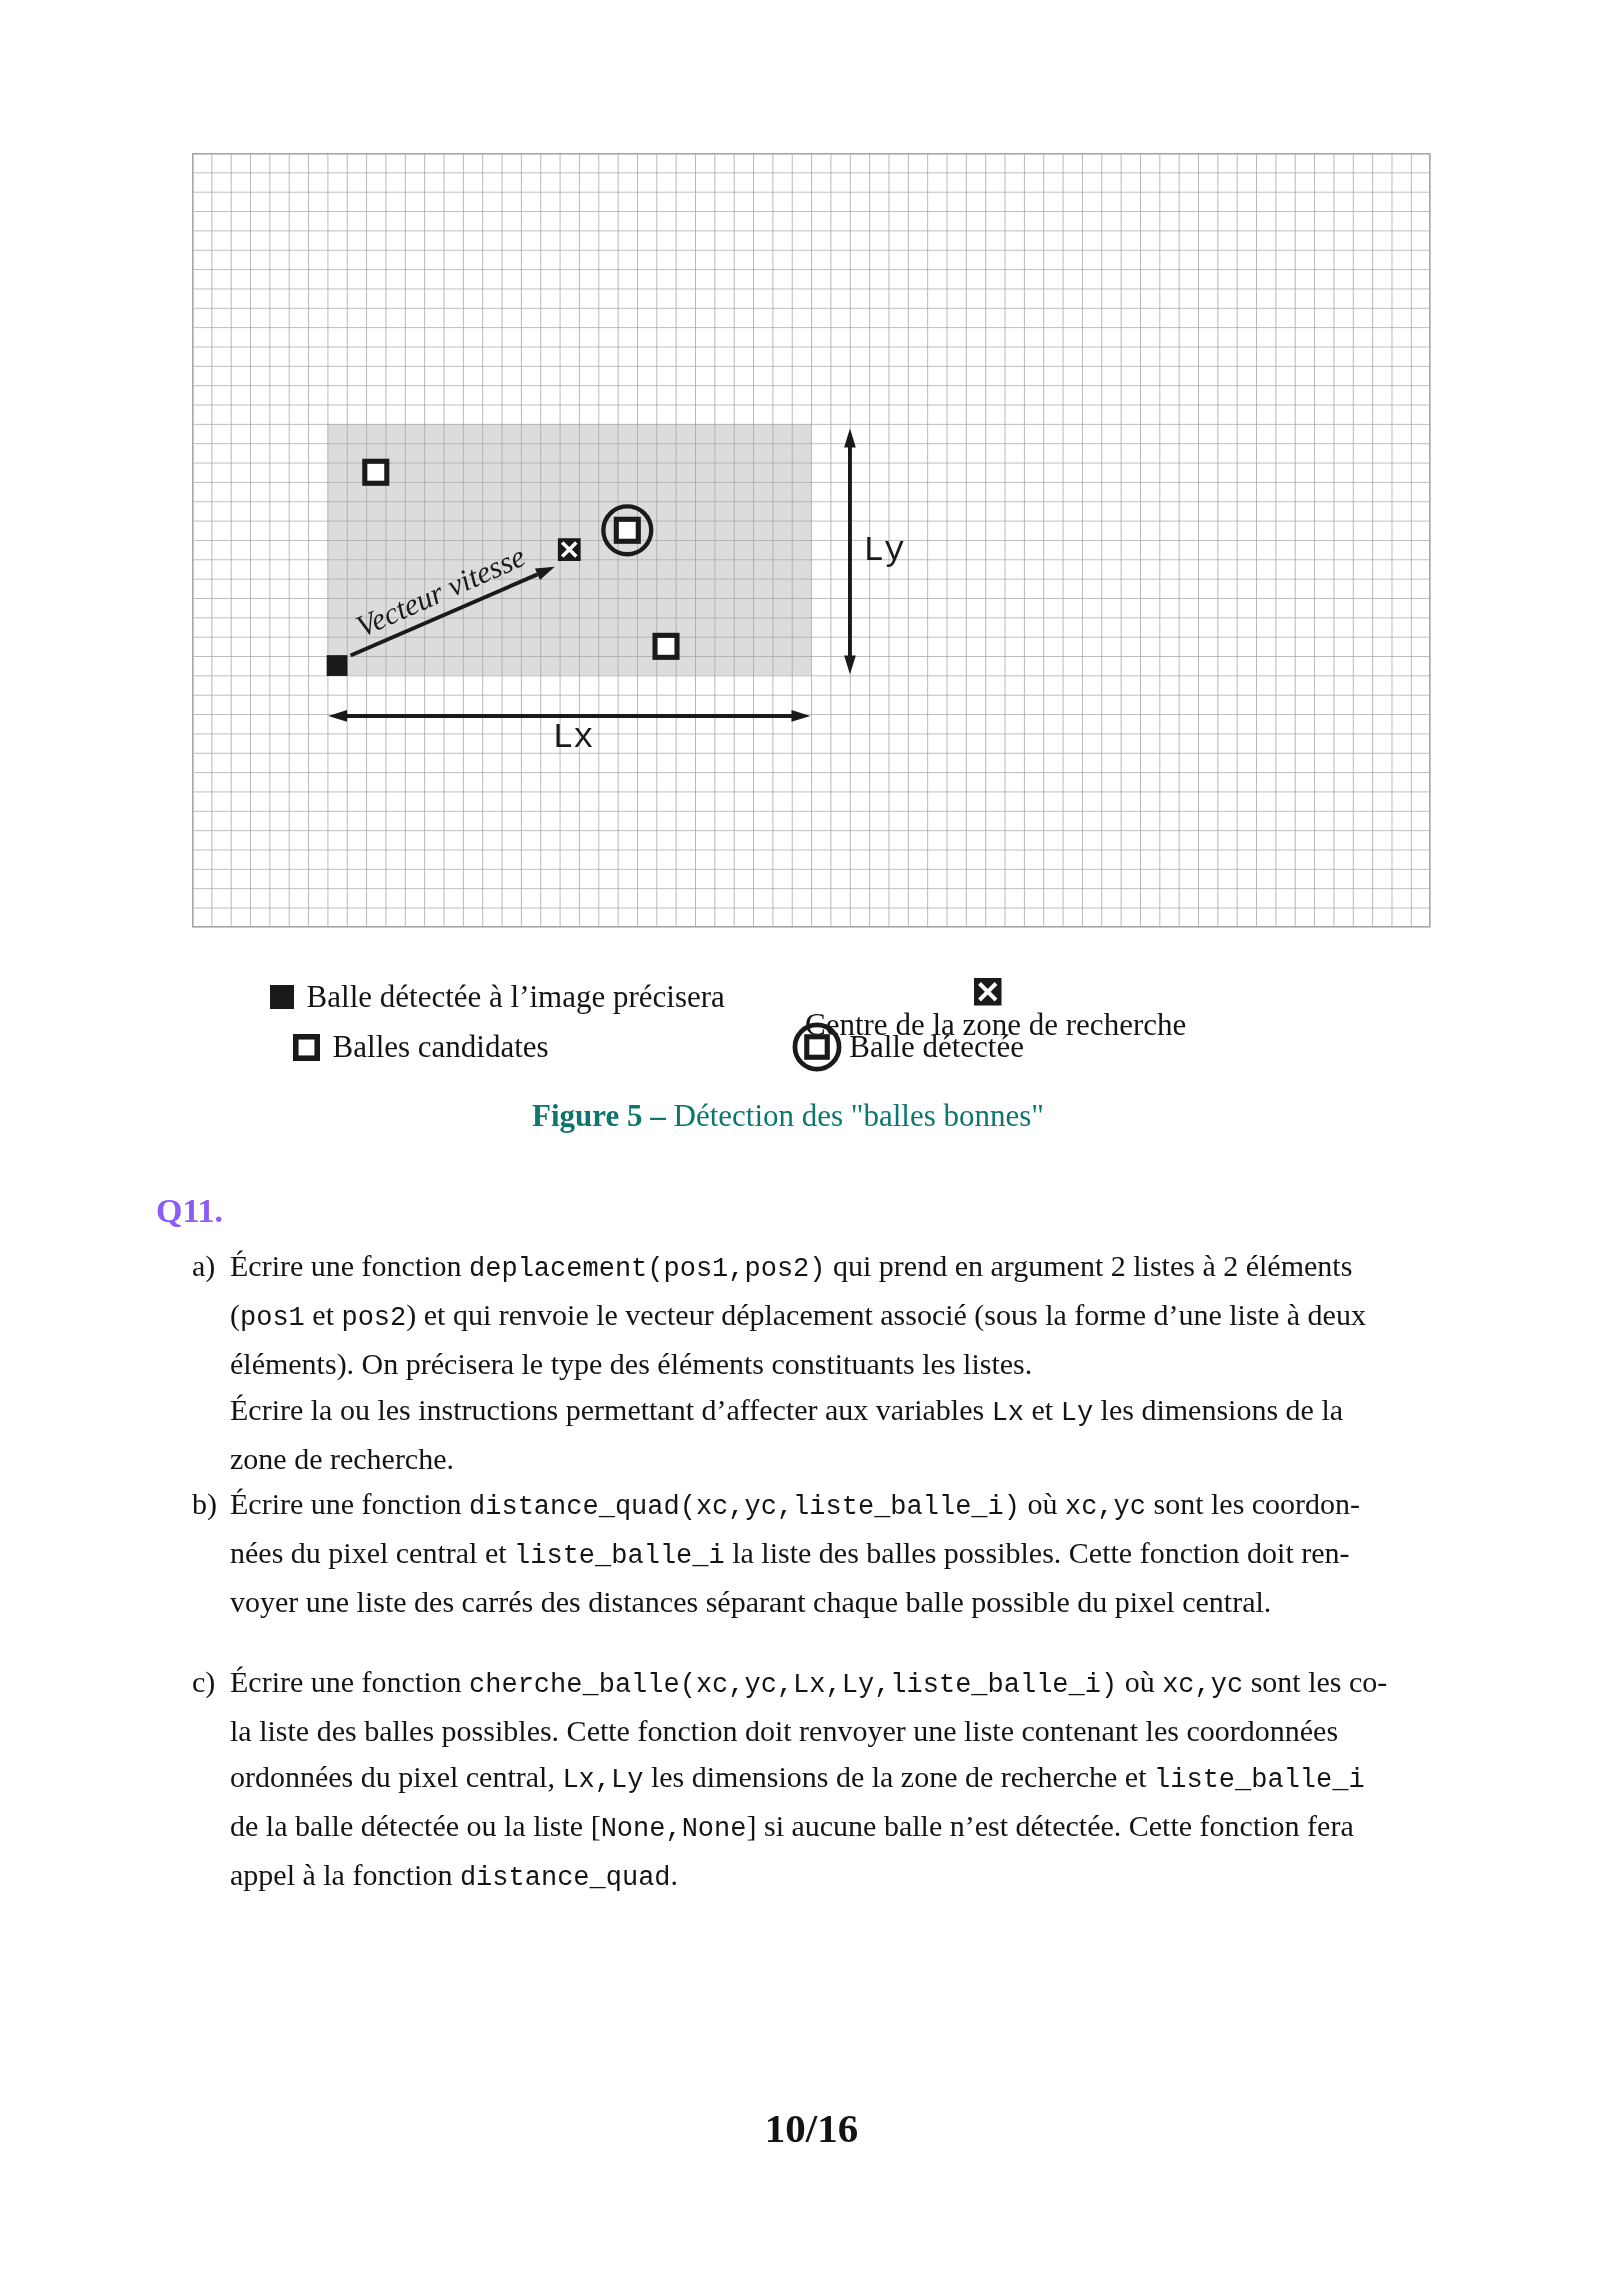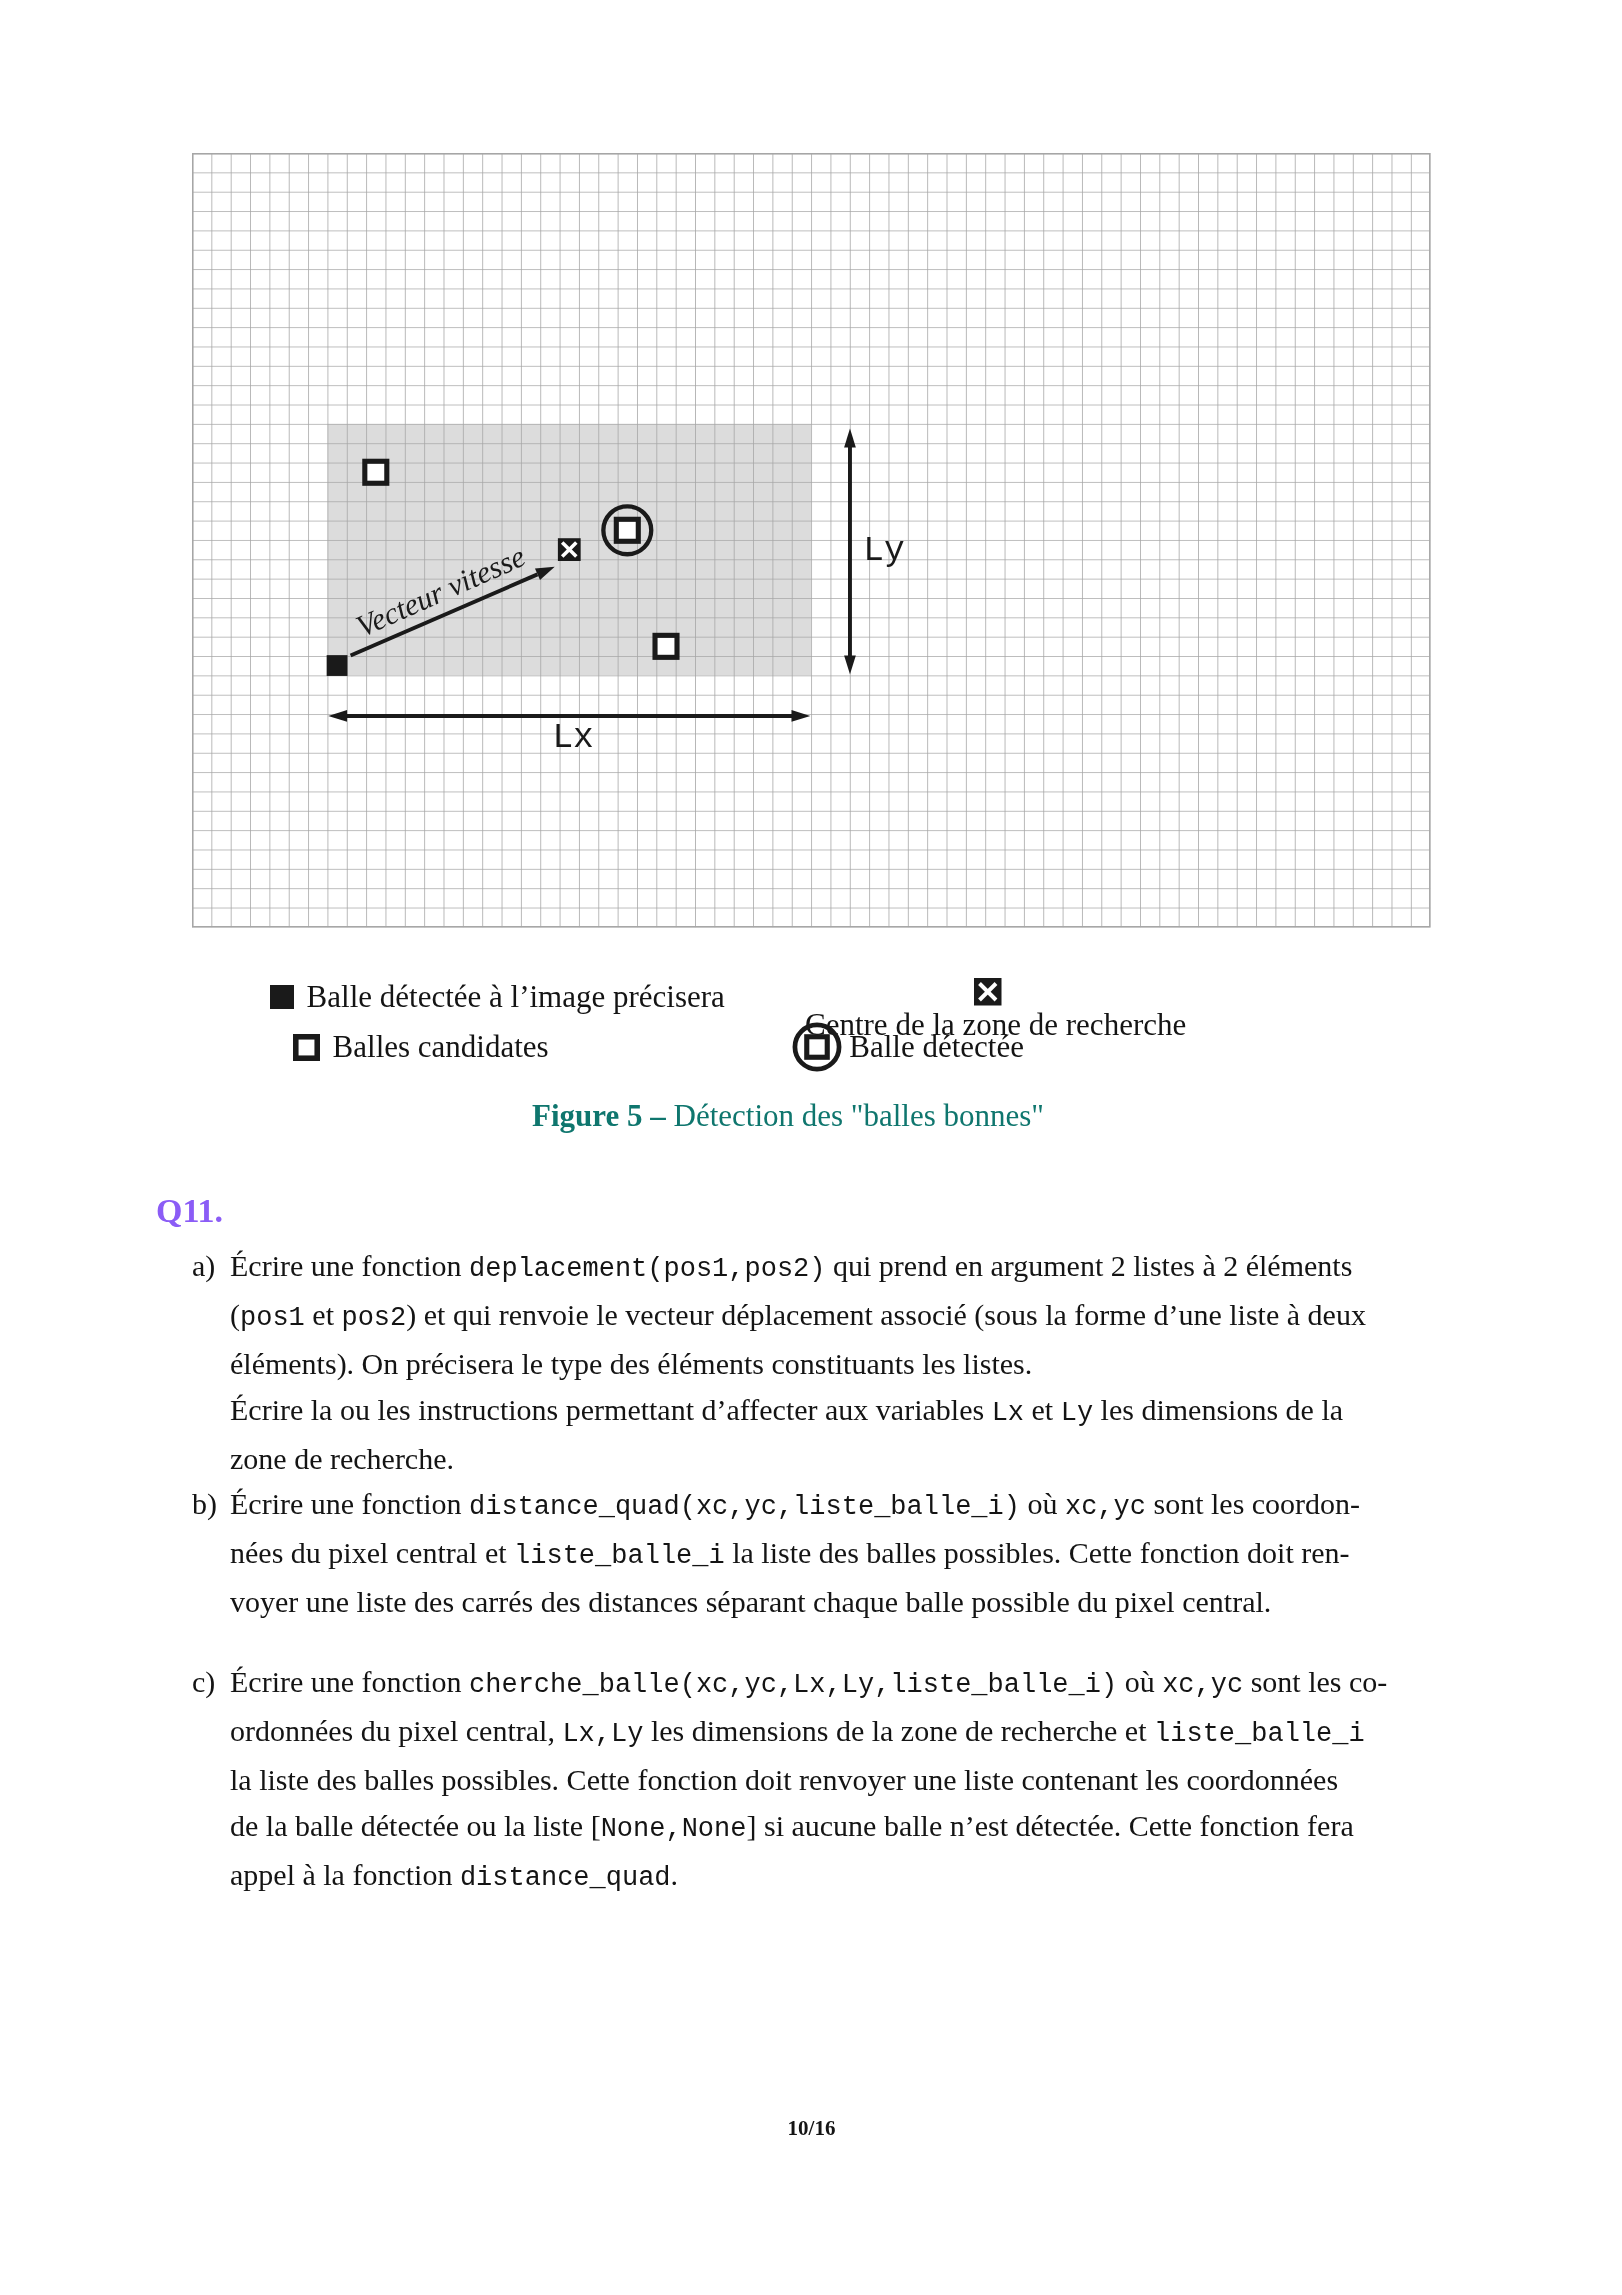--- a/index.html
+++ b/index.html
@@ -24,21 +24,21 @@
   #caption .cap-prefix { font-weight:bold; }
   
   #q-heading { position:absolute; left:156px; top:1191px; font-size:34px; font-weight:bold; line-height:39px; color:#8b5cf6;}
   .q-item { position:absolute; left:0; width:1623px; }
   .q-label { position:absolute; left:192px; top:0; font-size:30px; line-height:46px; color:#141414;}
   .q-text  { position:absolute; left:230px; top:0; width:1287px; color:#141414;}
   .tline { font-size:30px; line-height:46px; white-space:pre; }
   .mono { font-family:"Liberation Mono", monospace; font-size:27px; }
   
   #page-number { position:absolute; left:0; top:2109px; width:1623px; text-align:center;
-                 font-size:21px; font-weight:bold; line-height:38px; color:#141414;}
+                 font-size:41px; font-weight:bold; line-height:38px; color:#141414;}
 </style>
 </head>
 <body>
 
 <div id="page">
 
   <svg id="figure-svg" width="1239" height="775" viewBox="0 0 1578 987">
     <defs>
       <pattern id="gridpat" width="24.64" height="24.64" patternUnits="userSpaceOnUse">
         <path d="M 24.64 0 L 0 0 0 24.64" fill="none" stroke-width="2" stroke="#a6a6a6"></path>
@@ -142,22 +142,22 @@
         <div class="tline"><span>Écrire une fonction </span><span class="mono">distance_quad(xc,yc,liste_balle_i)</span><span> où </span><span class="mono">xc,yc</span><span> sont les coordon-</span></div>
         <div class="tline"><span>nées du pixel central et </span><span class="mono">liste_balle_i</span><span> la liste des balles possibles. Cette fonction doit ren-</span></div>
         <div class="tline"><span>voyer une liste des carrés des distances séparant chaque balle possible du pixel central.</span></div>
       </div>
   </div>
 
   <div class="q-item" style="top:1659px;">
     <div class="q-label">c)</div>
     <div class="q-text">
         <div class="tline"><span>Écrire une fonction </span><span class="mono">cherche_balle(xc,yc,Lx,Ly,liste_balle_i)</span><span> où </span><span class="mono">xc,yc</span><span> sont les co-</span></div>
+        <div class="tline"><span>la liste des balles possibles. Cette fonction doit renvoyer une liste contenant les coordonnées</span></div>
         <div class="tline"><span>ordonnées du pixel central, </span><span class="mono">Lx,Ly</span><span> les dimensions de la zone de recherche et </span><span class="mono">liste_balle_i</span></div>
-        <div class="tline"><span>la liste des balles possibles. Cette fonction doit renvoyer une liste contenant les coordonnées</span></div>
         <div class="tline"><span>de la balle détectée ou la liste [</span><span class="mono">None,None</span><span>] si aucune balle n’est détectée. Cette fonction fera</span></div>
         <div class="tline"><span>appel à la fonction </span><span class="mono">distance_quad</span><span>.</span></div>
       </div>
   </div>
 
   <div id="page-number">10/16</div>
 
 </div>
 
 

